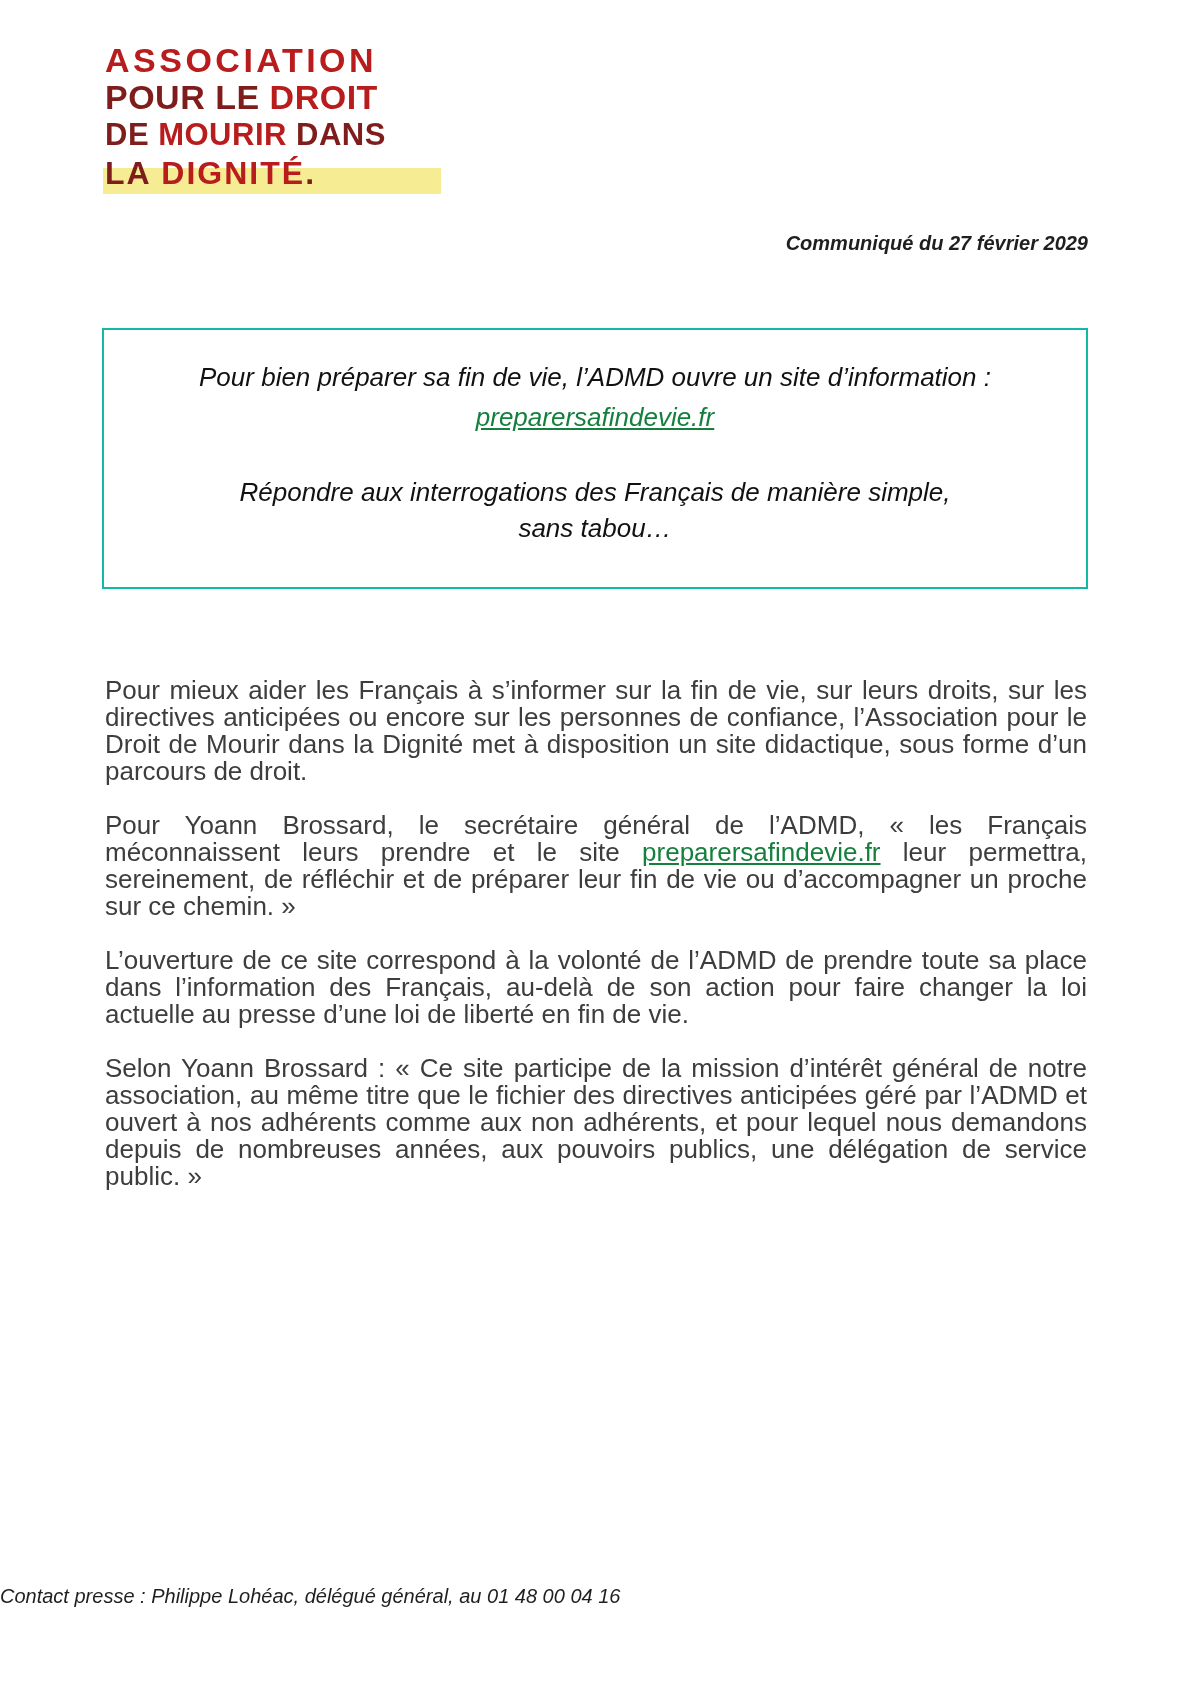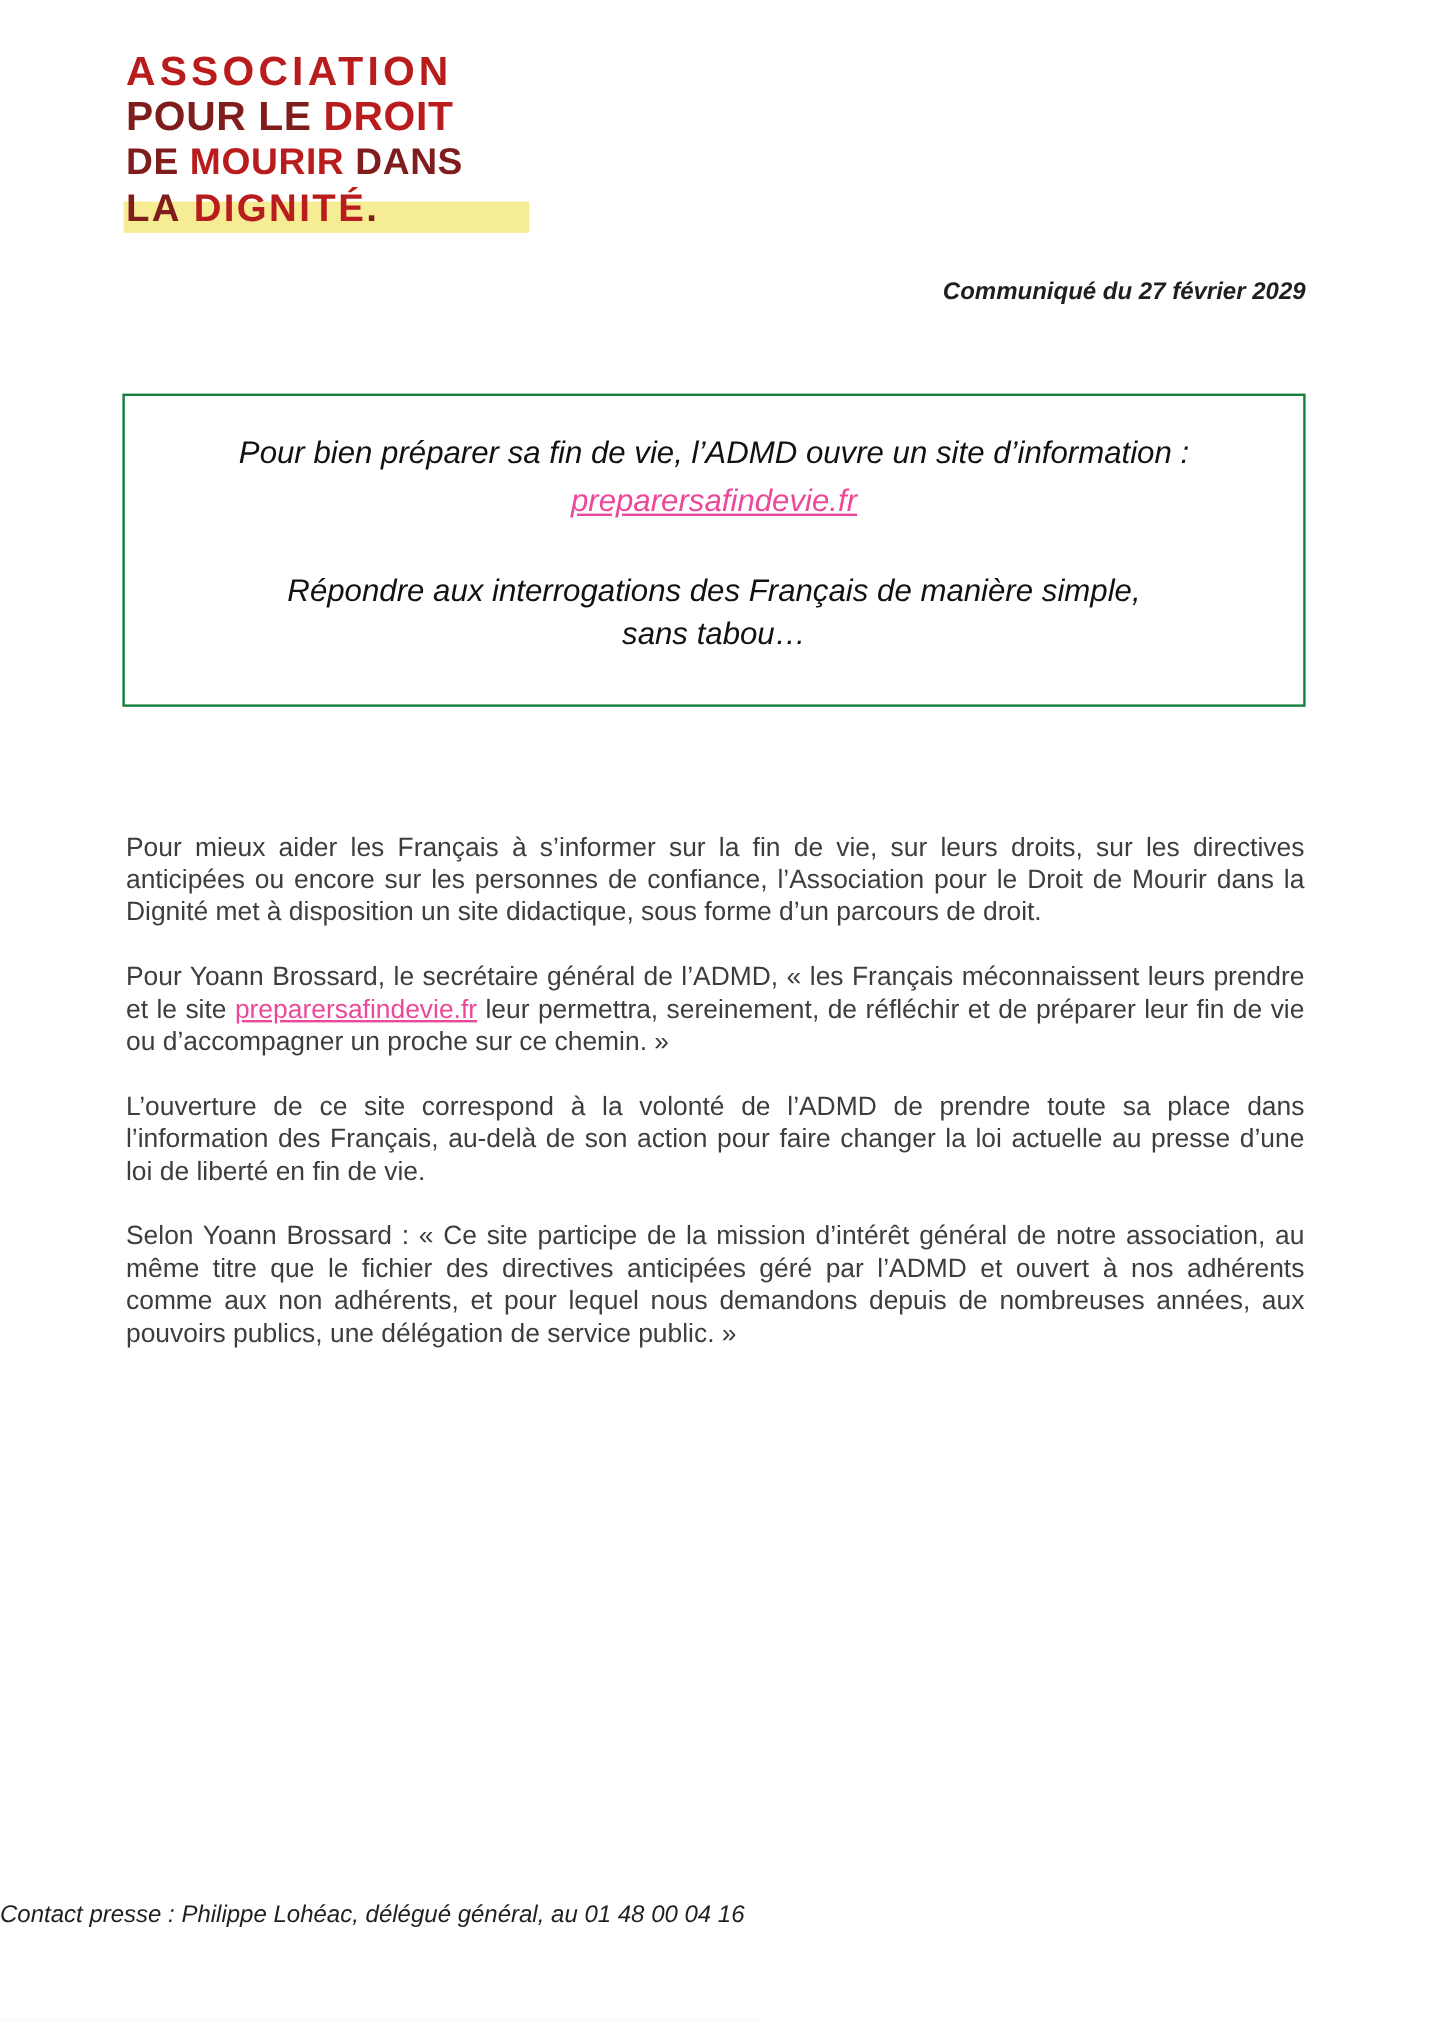--- a/index.html
+++ b/index.html
@@ -31,33 +31,33 @@
 
   
   .dateline {
     position:absolute; right:103px; top:232px;
     font-style:italic; font-weight:600; font-size:20px; color:#1f1f1f;
   }
 
   
   .headline-box {
     position:absolute; left:102px; top:328px; width:986px; height:261px;
-    border:2px solid #15803d;
+    border:2px solid #14b8a6;
     text-align:center; font-style:italic; color:#111111;
     padding-top:30px;
   }
   .box-title { font-size:26px; line-height:34px; }
   .box-link  { display:inline-block; margin-top:6px; font-size:26px; line-height:34px; }
-  .link { color:#ec4899; text-decoration:underline; cursor:pointer; }
+  .link { color:#15803d; text-decoration:underline; cursor:pointer; }
   .box-subtitle { margin-top:40px; font-size:26px; line-height:36px; }
 
   
   .body-text {
-    position:absolute; left:105px; top:692px; width:982px;
-    font-size:22px; line-height:27px; text-align:justify;
+    position:absolute; left:105px; top:677px; width:982px;
+    font-size:26px; line-height:27px; text-align:justify;
     color:#3d3d3d; font-weight:300;
   }
   .body-text p { margin-bottom:27px; }
 
   
   .footer {
     position:absolute; left:0; right:0; top:1585px;
     text-align:left; font-style:italic; font-size:20px; color:#1f1f1f;
   }
 </style>

